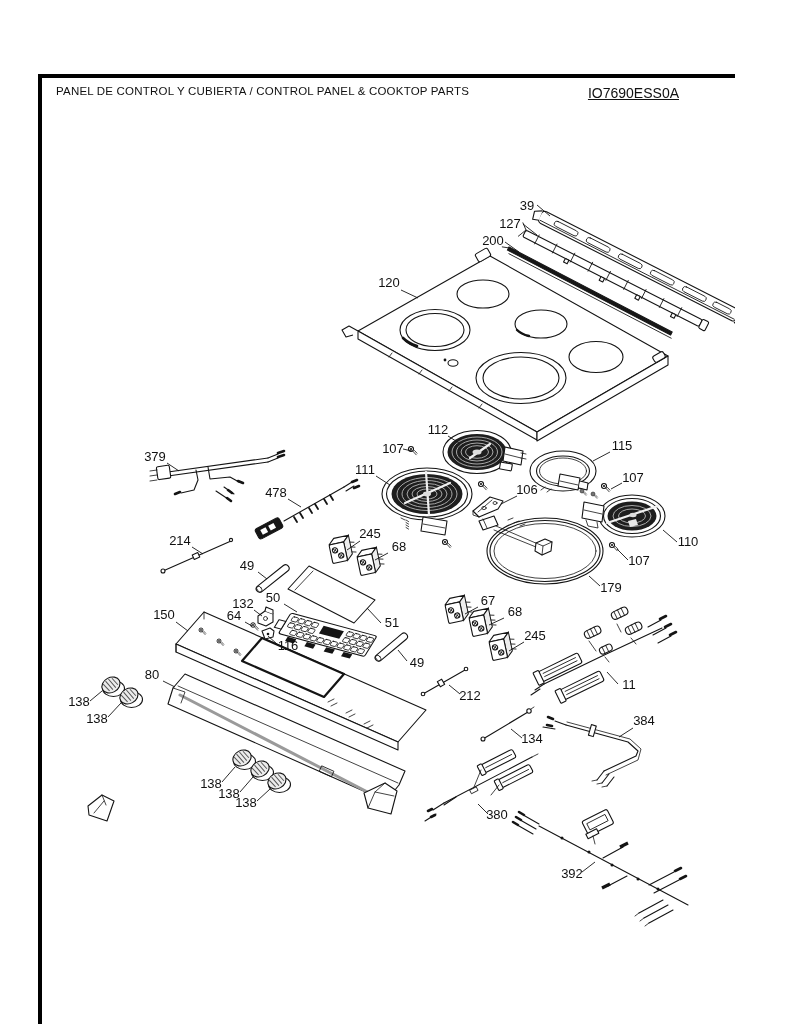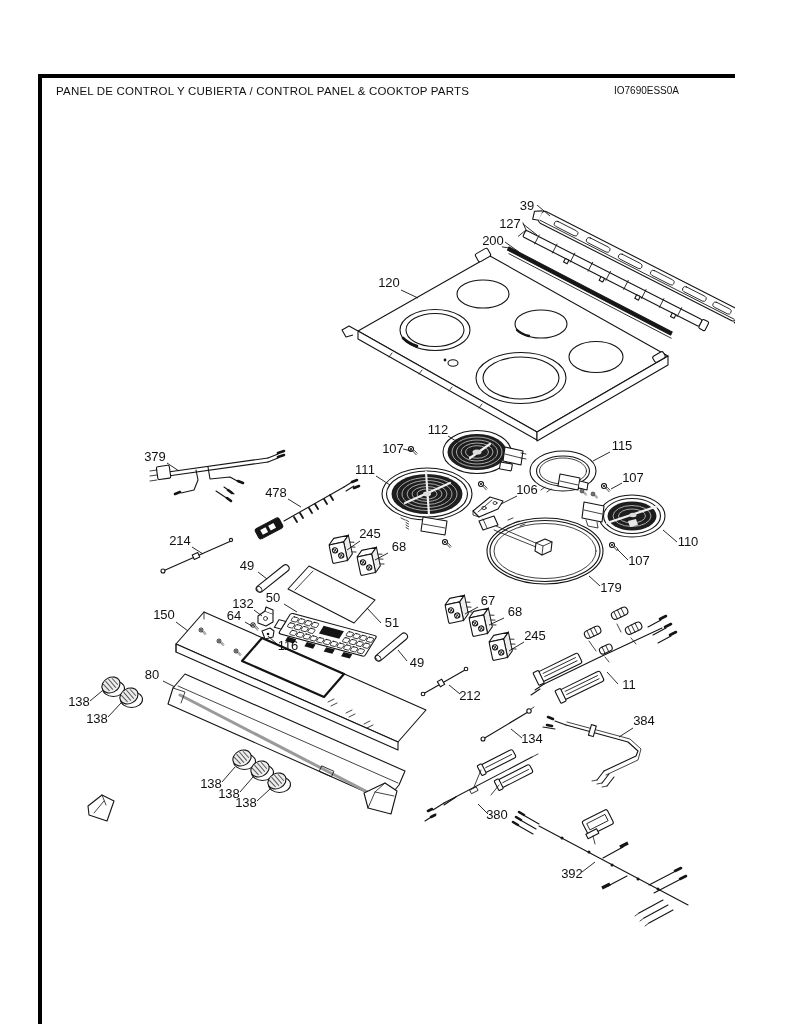--- a/index.html
+++ b/index.html
@@ -1,20 +1,20 @@
 <!DOCTYPE html>
 <html><head>
 <meta charset="utf-8">
 <style>
   html,body{margin:0;padding:0;background:#fff;}
   .page{position:relative;width:735px;height:1024px;background:#ffffff;overflow:hidden;
         font-family:"Liberation Sans",sans-serif;color:#111;margin-top:44px;}
   .frame{position:absolute;left:38px;top:30px;width:709px;height:953px;border:4px solid #000;}
   .hdr{position:absolute;left:56px;top:41px;font-size:11.5px;letter-spacing:.2px;color:#111;}
-  .docid{position:absolute;right:56px;top:41px;font-size:10px;color:#111;}
+  .docid{position:absolute;right:56px;top:41px;font-size:14px;color:#111;text-decoration:underline;}
   svg{position:absolute;left:0;top:0;}
   .ln{fill:none;stroke:#141414;stroke-width:1.1;stroke-linecap:round;stroke-linejoin:round;}
   .thin{fill:none;stroke:#141414;stroke-width:.8;stroke-linecap:round;}
   .thick{fill:none;stroke:#141414;stroke-width:2.6;stroke-linecap:round;}
   .w{fill:#ffffff;stroke:#141414;stroke-width:1.1;stroke-linejoin:round;}
   .lg{fill:#ededed;stroke:#141414;stroke-width:1;}
   .n2{fill:none;stroke:#141414;stroke-width:1.1;}
   .dk{fill:#1e1e1e;stroke:none;}
   .blk{fill:#161616;stroke:#161616;}
   .ring{fill:none;stroke:#a8a8a8;stroke-width:1;}

